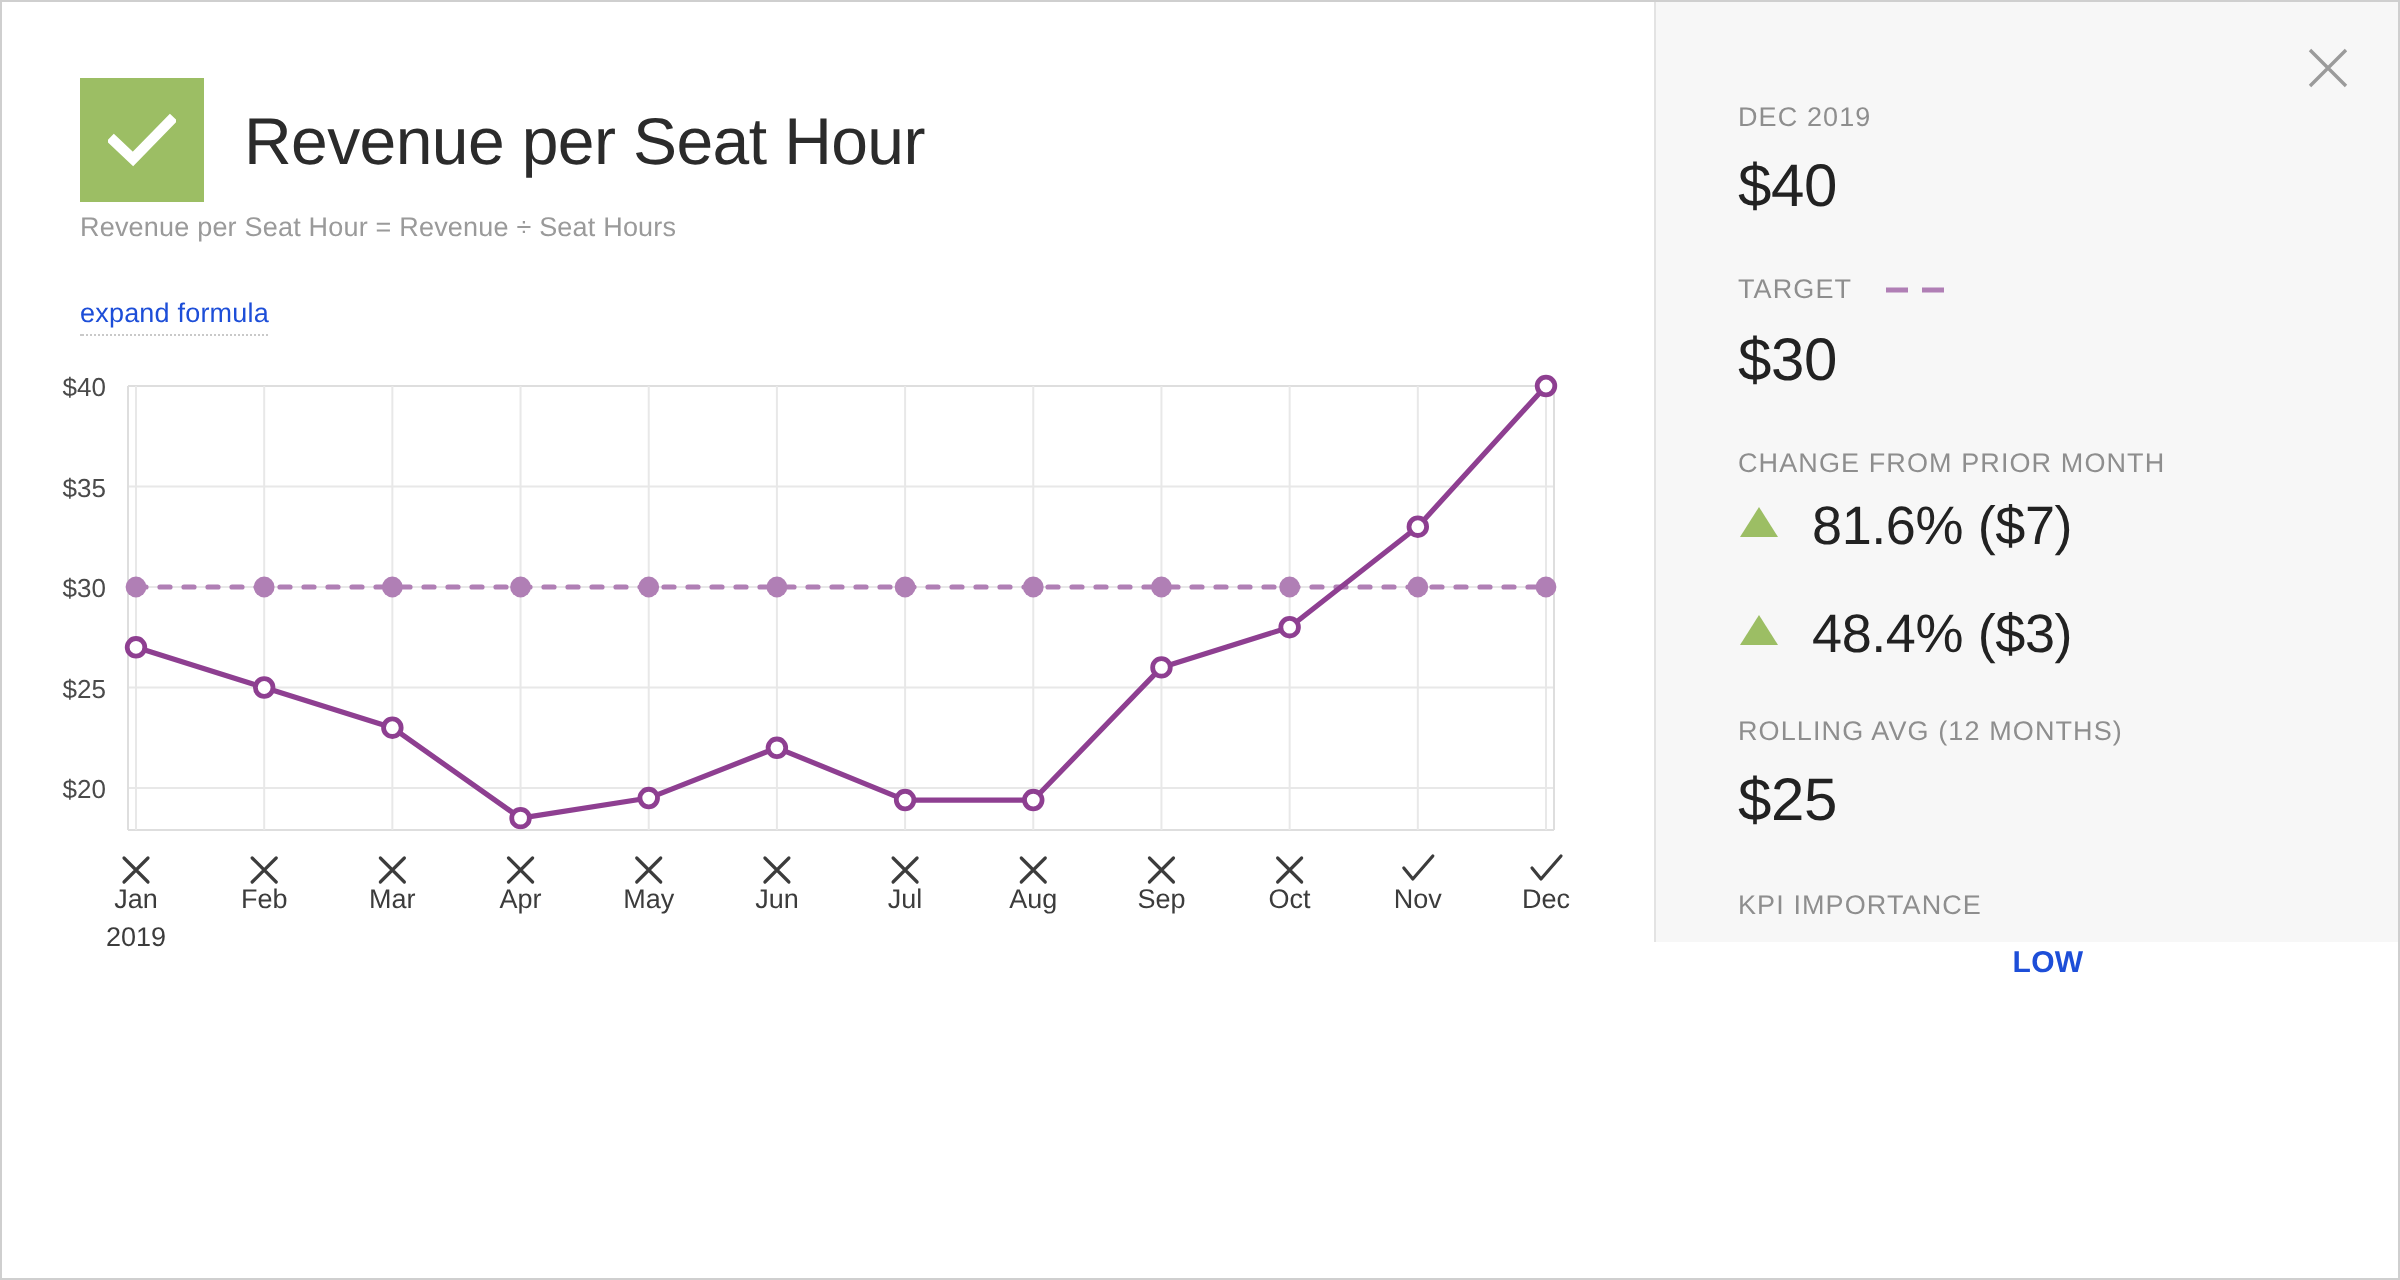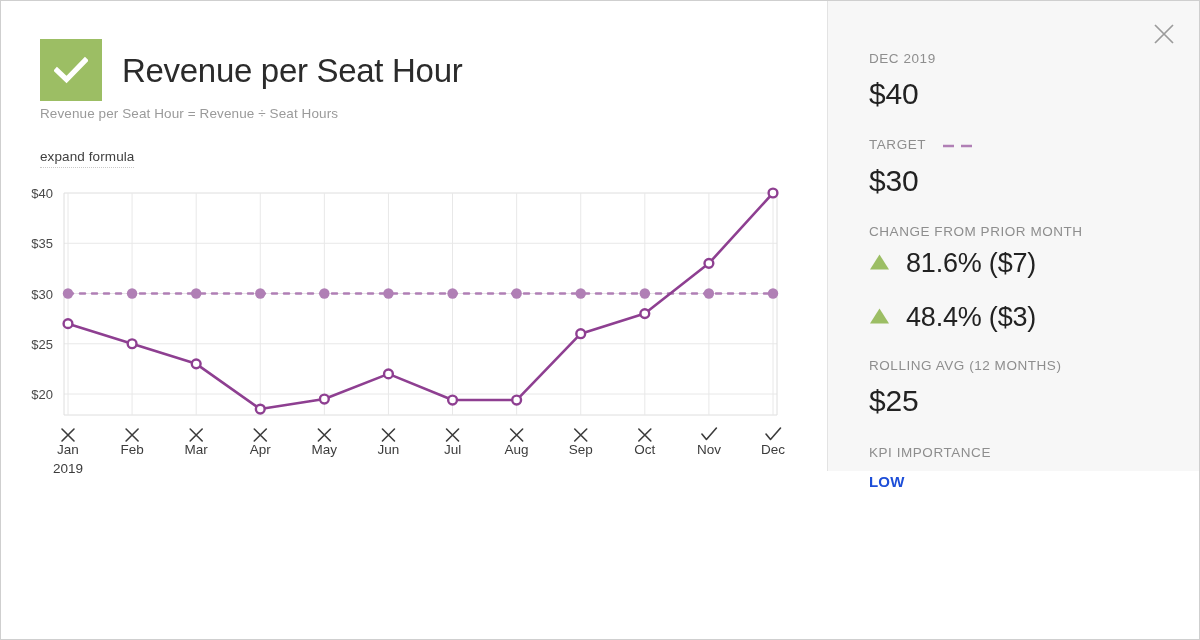--- a/index.html
+++ b/index.html
@@ -57,21 +57,21 @@
     left: 39px; top: 105px;
     font-size: 13.5px;
     color: #9a9a9a;
     letter-spacing: 0.1px;
     white-space: nowrap;
   }
   .expand-formula {
     position: absolute;
     left: 39px; top: 148px;
     font-size: 13.5px;
-    color: #404040;
+    color: #1d4ed8;
     letter-spacing: 0.1px;
     border-bottom: 1px dotted #c9c9c9;
     padding-bottom: 3px;
     cursor: pointer;
     display: inline-block;
   }
 
   
   .chart-wrap {
     position: absolute;
@@ -116,21 +116,21 @@
     width: 34px; height: 34px;
     display: flex; align-items: center; justify-content: center;
     cursor: pointer;
   }
   .stats {
     position: absolute;
     left: 41px; top: 48px;
     right: 20px;
   }
   .stat { margin-bottom: 24px; }
-  .stat:last-child { margin-bottom: 0; }
+  .stat:last-child { margin-bottom: 0; text-align: center; }
   .stat-label {
     font-size: 13.5px;
     color: #8e8e8e;
     letter-spacing: 0.55px;
     text-transform: uppercase;
     font-weight: 400;
     line-height: 1.2;
     display: inline-block;
     vertical-align: middle;
   }

